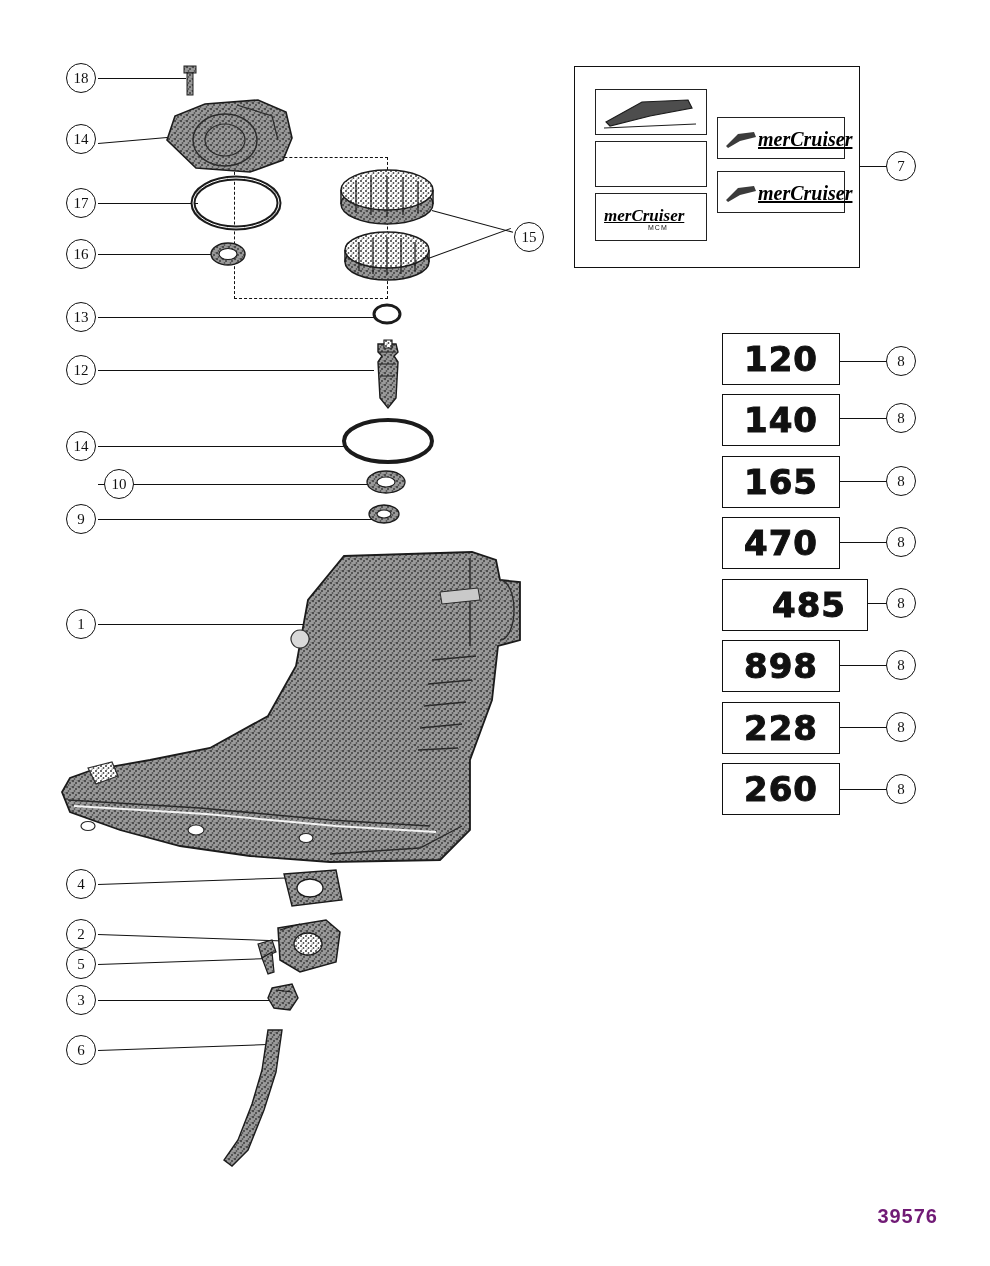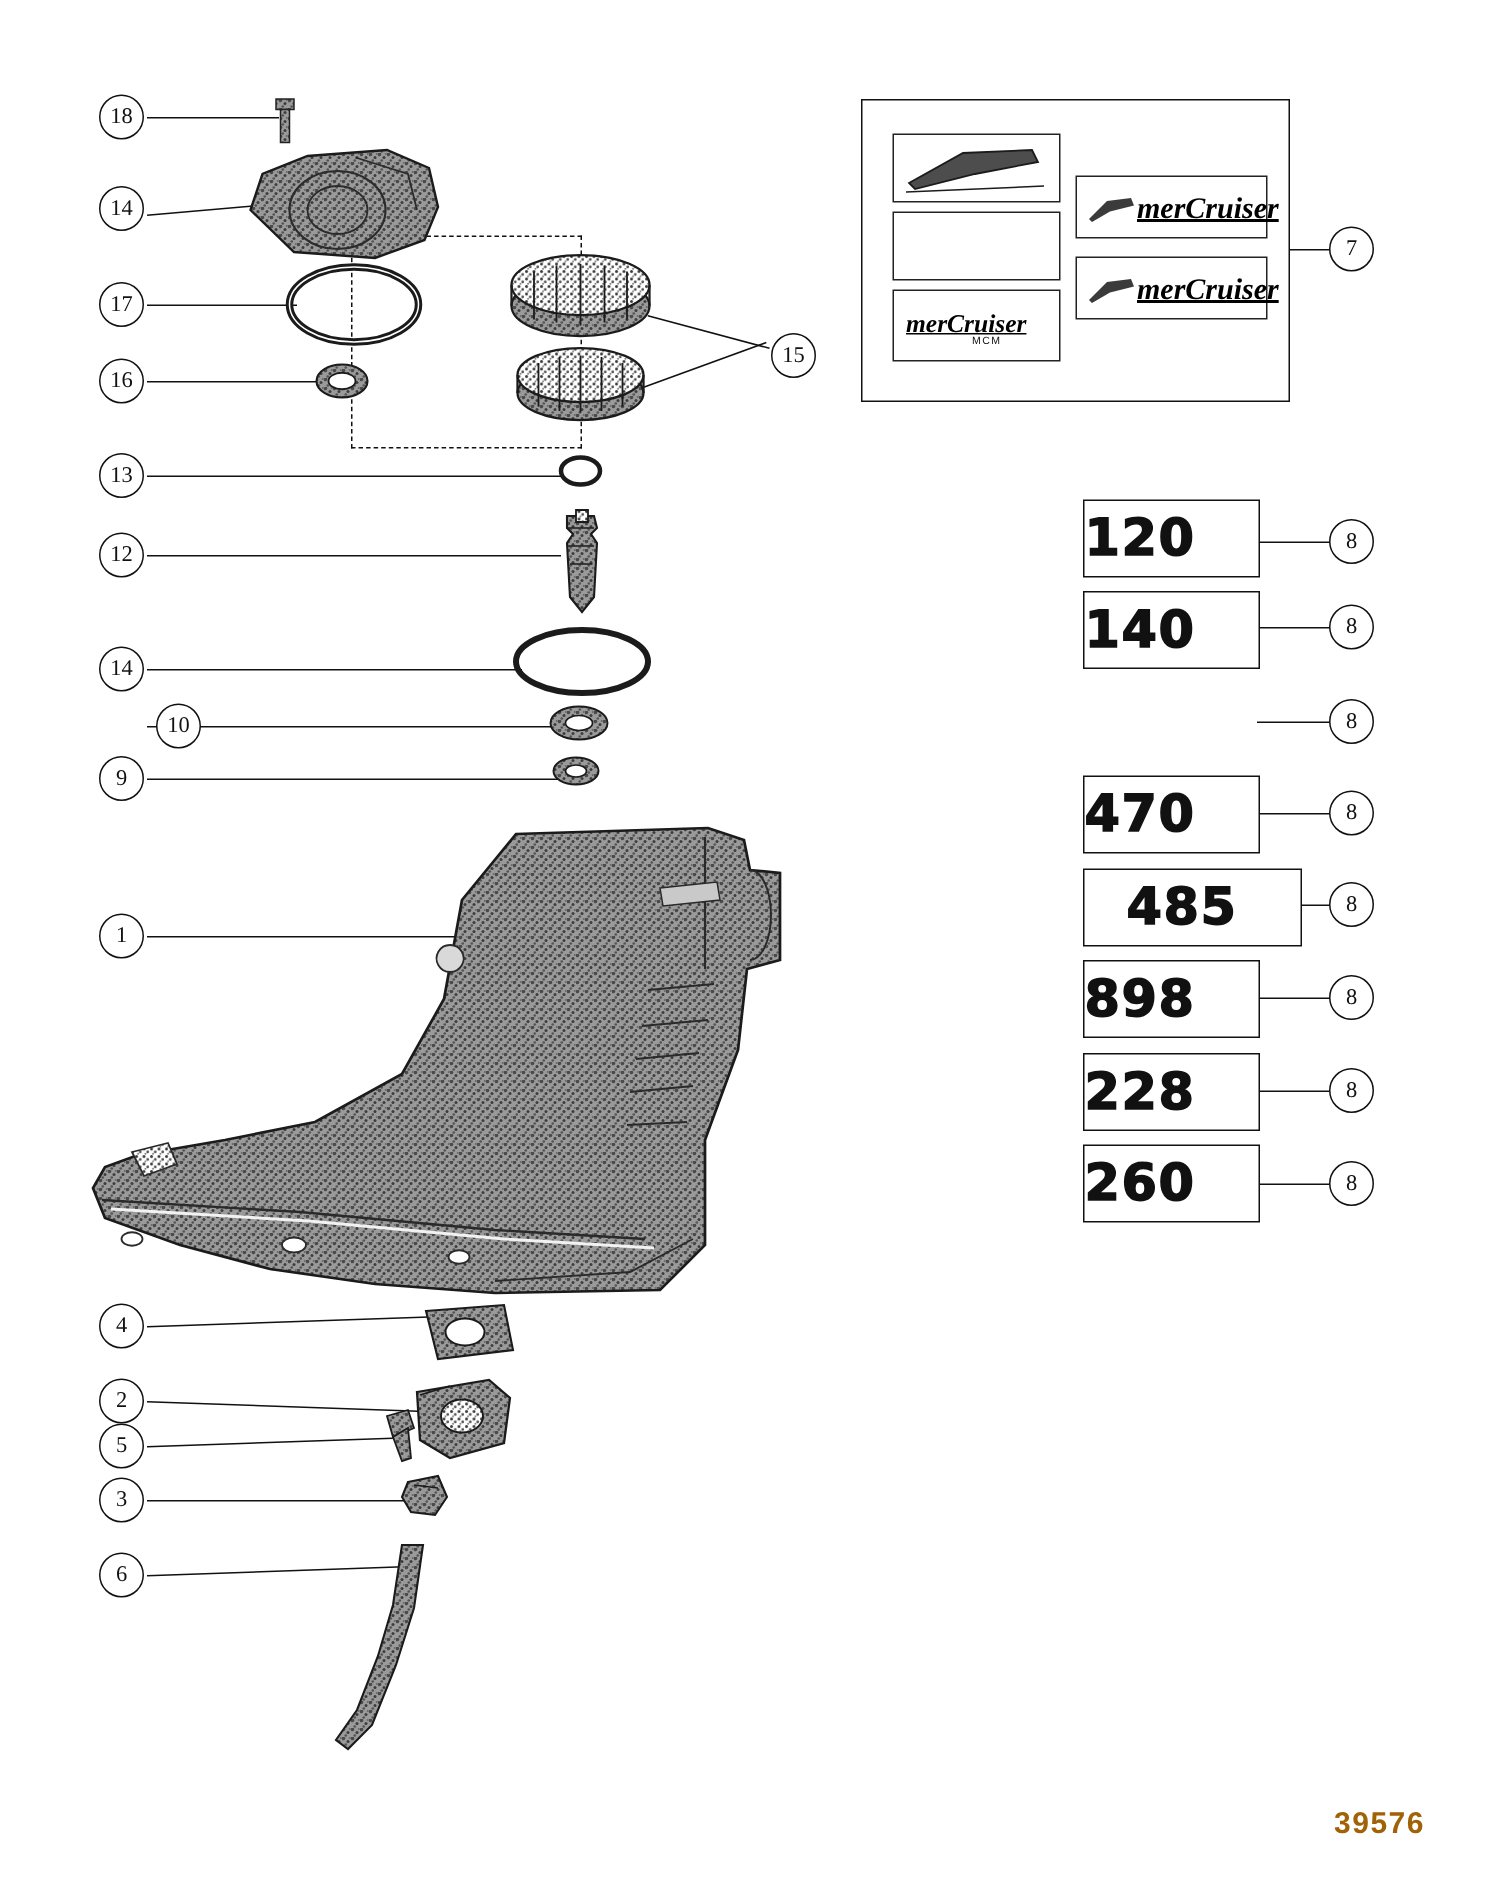--- a/index.html
+++ b/index.html
@@ -52,48 +52,48 @@
     border: 1.4px solid #222;
     background: #fff;
     box-sizing: border-box;
   }
   .hp-box {
     position: absolute;
     border: 1.2px solid #111;
     background: #fff;
     display: flex;
     align-items: center;
-    justify-content: flex-start;
+    justify-content: center;
     z-index: 8;
   }
   .hp-num {
     font-family: "DejaVu Sans", sans-serif;
     font-weight: bold;
     font-size: 34px;
     letter-spacing: 1px;
     color: #111;
     -webkit-text-stroke: 1px #111;
   }
   .brand {
     font-family: "Liberation Serif", serif;
     font-style: italic;
     font-weight: bold;
     color: #000000;
     white-space: nowrap;
     text-decoration: underline;
   }
   .partnum {
     position: absolute;
-    right: 40px;
+    right: 52px;
     bottom: 38px;
     font-family: "Liberation Sans", sans-serif;
     font-weight: bold;
     font-size: 20px;
     letter-spacing: 1px;
-    color: #a16207;
+    color: #701a75;
     z-index: 30;
     margin-top: 28px;
   }
   .dashbox {
     position: absolute;
     border: 1.6px dashed #111;
     z-index: 4;
   }
   svg.art {
     position: absolute;
@@ -286,20 +286,23 @@
       <span class="brand" style="position:absolute; left:40px; top:10px; font-size:20px;">merCruiser</span>
     </div>
   </div>
 
   <div class="hp-box" style="left:722px; top:333px; width:116px; height:50px;">
     <span class="hp-num">120</span>
   </div>
   <div class="hp-box" style="left:722px; top:394px; width:116px; height:50px;">
     <span class="hp-num">140</span>
   </div>
+  <div class="hp-box" style="left:722px; top:456px; width:116px; height:50px;">
+    <span class="hp-num">165</span>
+  </div>
   <div class="hp-box" style="left:722px; top:517px; width:116px; height:50px;">
     <span class="hp-num">470</span>
   </div>
   <div class="hp-box" style="left:722px; top:579px; width:116px; height:50px;padding-left:28px;">
     <span class="hp-num">485</span>
   </div>
   <div class="hp-box" style="left:722px; top:640px; width:116px; height:50px;">
     <span class="hp-num">898</span>
   </div>
   <div class="hp-box" style="left:722px; top:702px; width:116px; height:50px;">

